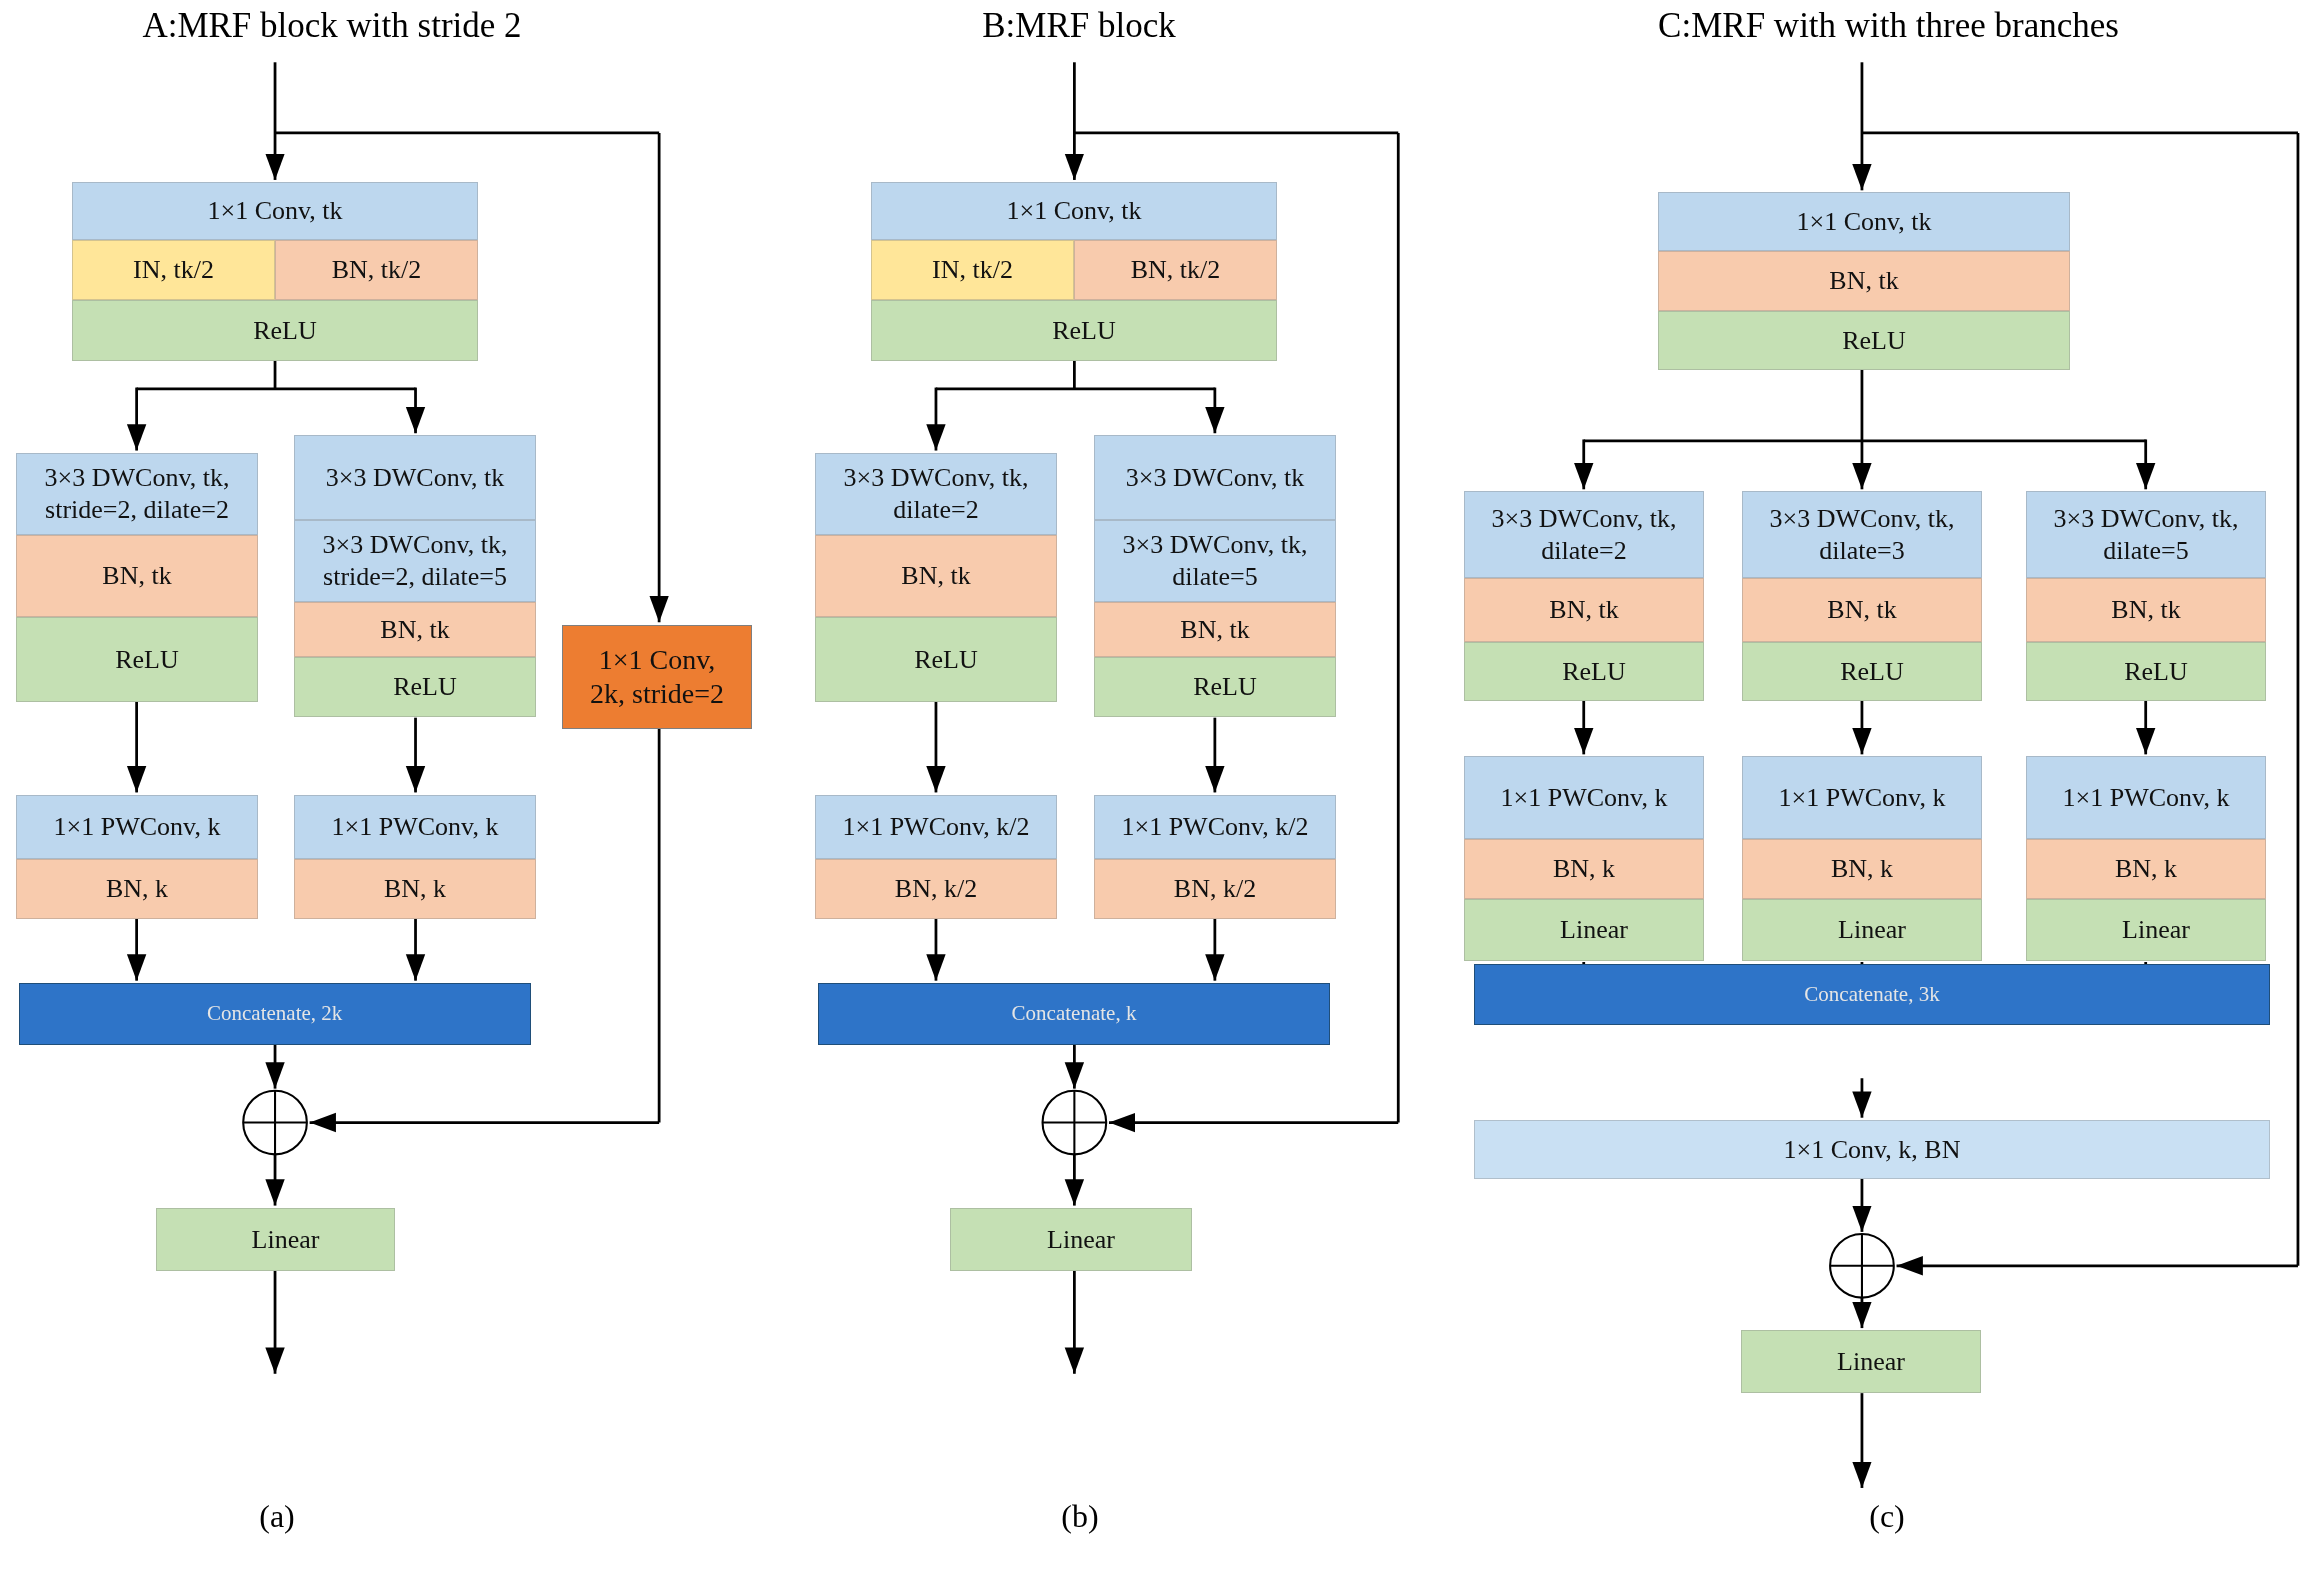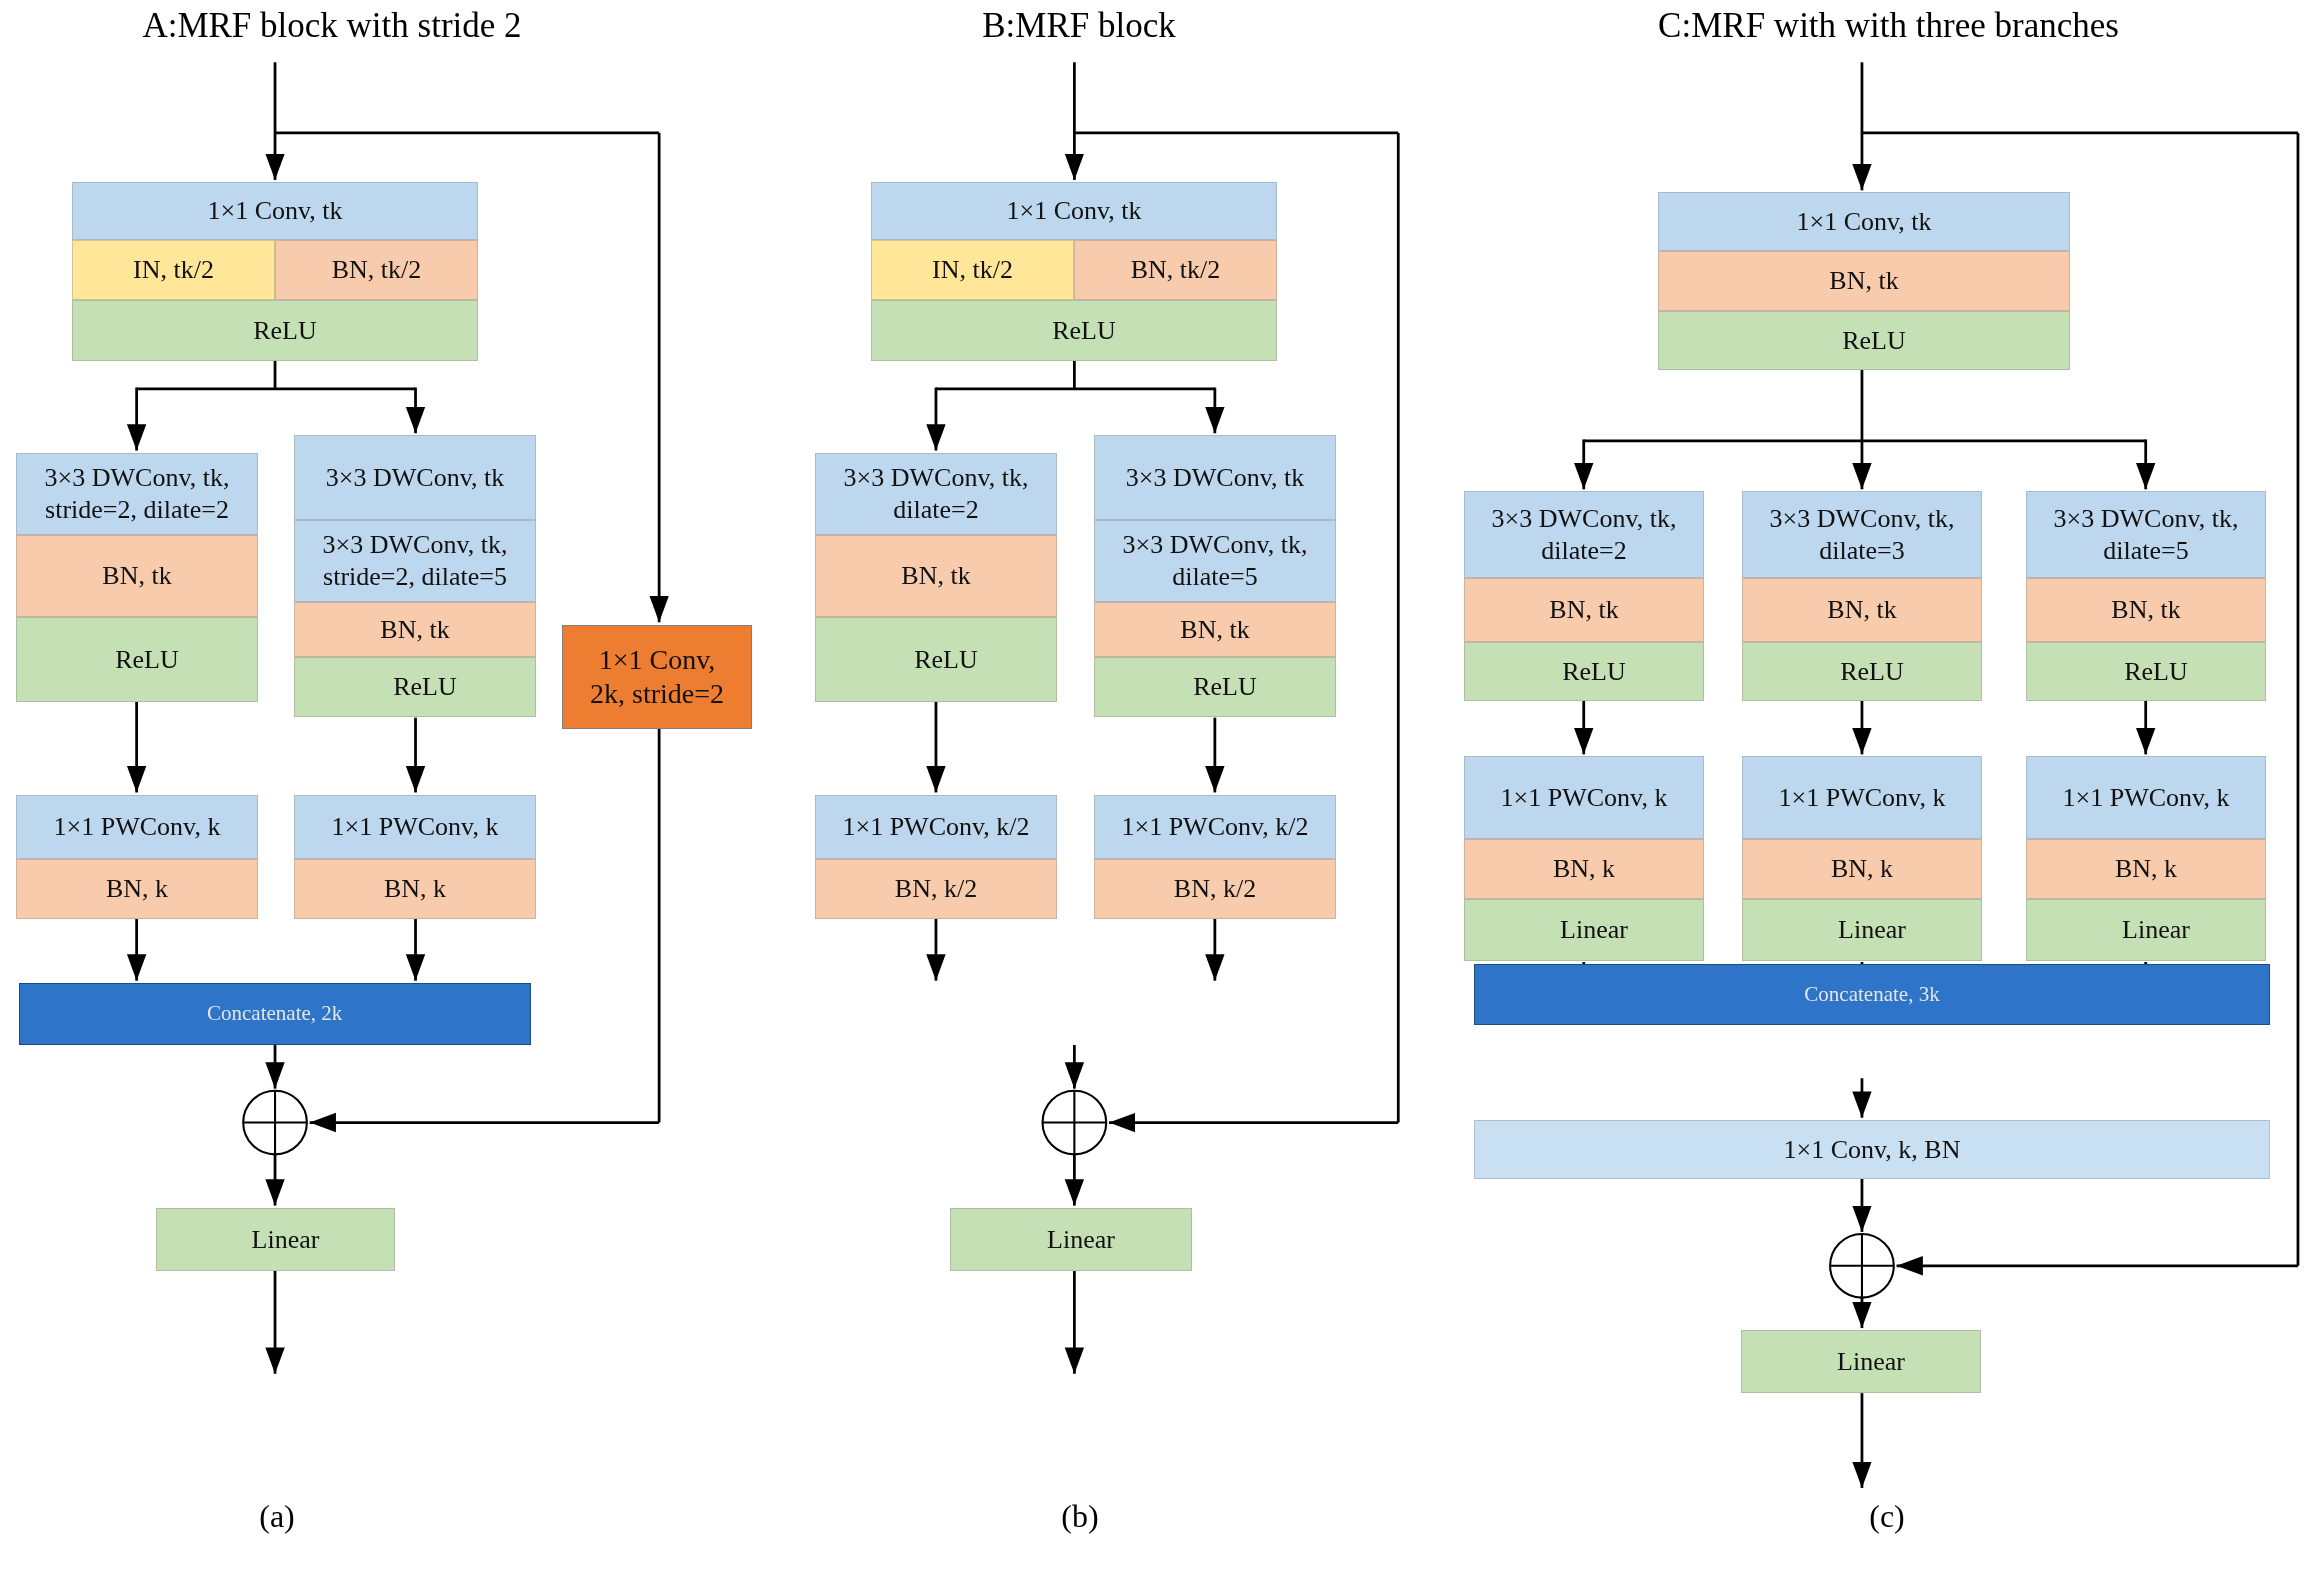--- a/index.html
+++ b/index.html
@@ -188,20 +188,23 @@
 
   <div class="box" style="left:815px;top:795px;width:242px;">
     <div class="row blue" style="height:64px;">1×1 PWConv, k/2</div>
     <div class="row peach" style="height:60px;">BN, k/2</div>
   </div>
   <div class="box" style="left:1094px;top:795px;width:242px;">
     <div class="row blue" style="height:64px;">1×1 PWConv, k/2</div>
     <div class="row peach" style="height:60px;">BN, k/2</div>
   </div>
 
+  <div class="box" style="left:818px;top:983px;width:512px;">
+    <div class="row navy" style="height:62px;">Concatenate, k</div>
+  </div>
 
   <div class="box" style="left:950px;top:1208px;width:242px;">
     <div class="row green" style="height:63px;">Linear</div>
   </div>
 
   <div class="caption" style="left:1011px;top:1498px;width:138px;">(b)</div>
 
   <div class="box" style="left:1658px;top:192px;width:412px;">
     <div class="row blue" style="height:59px;">1×1 Conv, tk</div>
     <div class="row peach" style="height:60px;">BN, tk</div>

